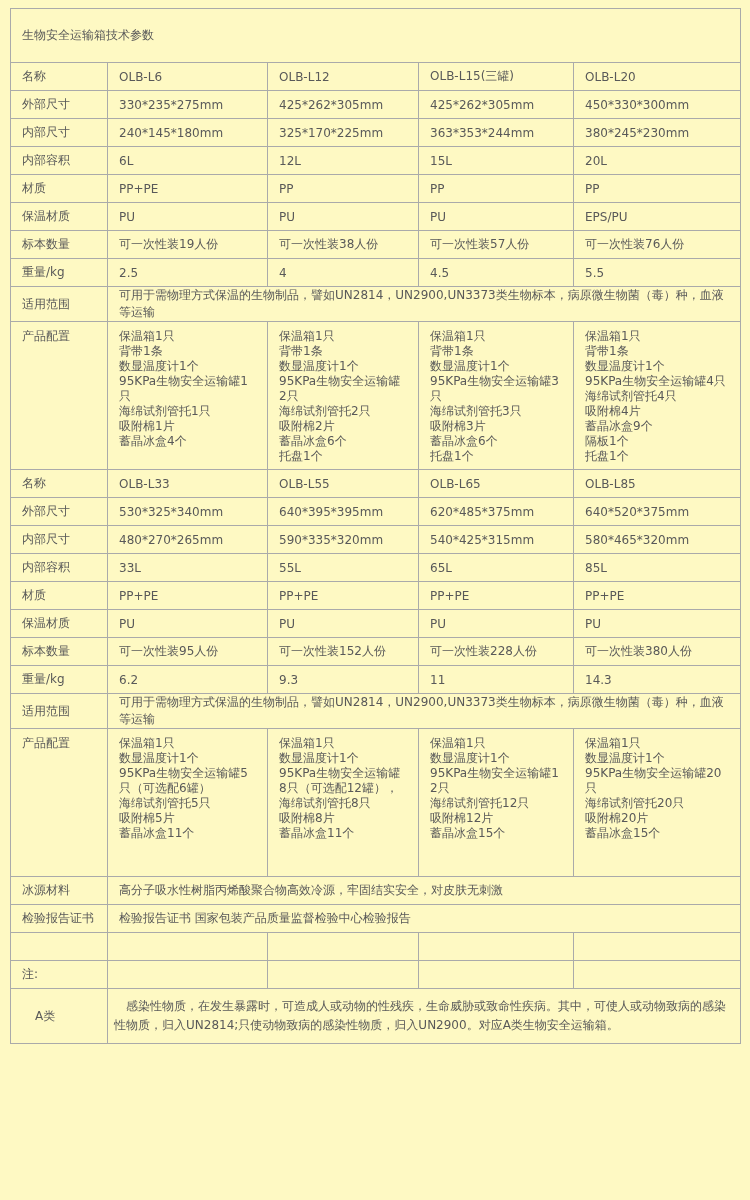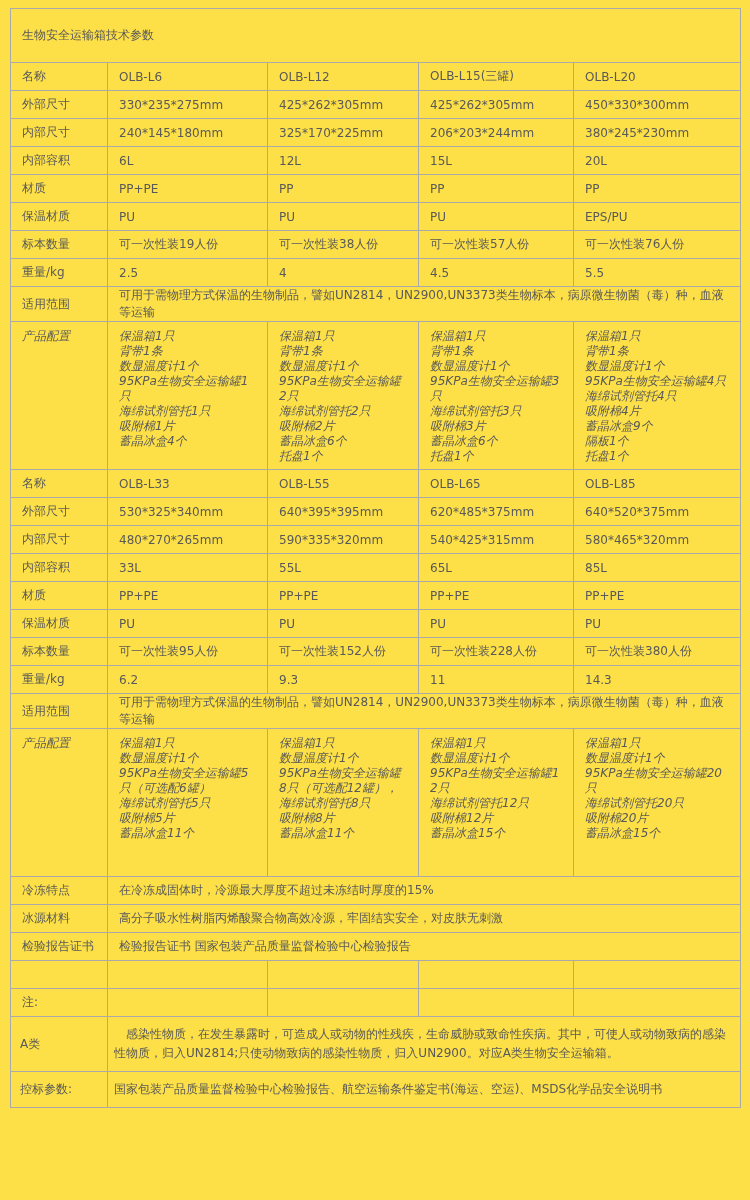--- a/index.html
+++ b/index.html
@@ -5,21 +5,21 @@
   html, body {
     margin: 0;
     padding: 0;
     background: #ffffff;
   }
   .page {
     position: relative;
     width: 750px;
     height: 1200px;
     overflow: hidden;
-    background: #fde047;
+    background: #fef9c3;
     font-family: "DejaVu Sans", "Liberation Sans", sans-serif;
   }
   table.spec {
     border-collapse: collapse;
     table-layout: fixed;
     width: 730px;
     margin: 8px 10px 0 10px;
     font-size: 12px;
     color: #595959;
   }
@@ -35,29 +35,28 @@
     vertical-align: top;
     padding-top: 7px;
   }
   tr.r { height: 28px; margin-top: 40px; }
   tr.config { height: 148px; }
   tr.config td {
     vertical-align: top;
     padding-top: 7px;
     white-space: pre-line;
     line-height: 15px;
-    font-style: italic;
   }
   tr.config td.label { white-space: normal; }
   tr.note td {
     line-height: 19px;
     padding: 8px 6px;
     vertical-align: middle;
   }
-  tr.note td.label { padding: 0 9px; }
+  tr.note td.label { padding: 0 24px; }
 </style>
 </head>
 <body>
 
 <div class="page">
   <table class="spec">
     <colgroup>
       <col style="width:97px">
       <col style="width:160px">
       <col style="width:151px">
@@ -79,21 +78,21 @@
           <td class="label">外部尺寸</td>
           <td>330*235*275mm</td>
           <td>425*262*305mm</td>
           <td>425*262*305mm</td>
           <td>450*330*300mm</td>
         </tr>
         <tr class="r">
           <td class="label">内部尺寸</td>
           <td>240*145*180mm</td>
           <td>325*170*225mm</td>
-          <td>206*203*244mm</td>
+          <td>363*353*244mm</td>
           <td>380*245*230mm</td>
         </tr>
         <tr class="r">
           <td class="label">内部容积</td>
           <td>6L</td>
           <td>12L</td>
           <td>15L</td>
           <td>20L</td>
         </tr>
         <tr class="r">
@@ -244,24 +243,20 @@
 吸附棉12片
 蓄晶冰盒15个</td>
           <td>保温箱1只
 数显温度计1个
 95KPa生物安全运输罐20只
 海绵试剂管托20只
 吸附棉20片
 蓄晶冰盒15个</td>
         </tr>
         <tr class="r">
-          <td class="label">冷冻特点</td>
-          <td colspan="4">在冷冻成固体时，冷源最大厚度不超过未冻结时厚度的15%</td>
-        </tr>
-        <tr class="r">
           <td class="label">冰源材料</td>
           <td colspan="4">高分子吸水性树脂丙烯酸聚合物高效冷源，牢固结实安全，对皮肤无刺激</td>
         </tr>
         <tr class="r">
           <td class="label">检验报告证书</td>
           <td colspan="4">检验报告证书 国家包装产品质量监督检验中心检验报告</td>
         </tr>
         <tr class="r">
           <td class="label"></td>
           <td></td>
@@ -272,20 +267,16 @@
         <tr class="r">
           <td class="label">注:</td>
           <td></td>
           <td></td>
           <td></td>
           <td></td>
         </tr>
         <tr class="r note">
           <td class="label">A类</td>
           <td colspan="4">　感染性物质，在发生暴露时，可造成人或动物的性残疾，生命威胁或致命性疾病。其中，可使人或动物致病的感染性物质，归入UN2814;只使动物致病的感染性物质，归入UN2900。对应A类生物安全运输箱。</td>
-        </tr>
-        <tr class="r note">
-          <td class="label">控标参数:</td>
-          <td colspan="4">国家包装产品质量监督检验中心检验报告、航空运输条件鉴定书(海运、空运)、MSDS化学品安全说明书</td>
         </tr>
       </tbody>
   </table>
 </div>
 
 </body></html>

